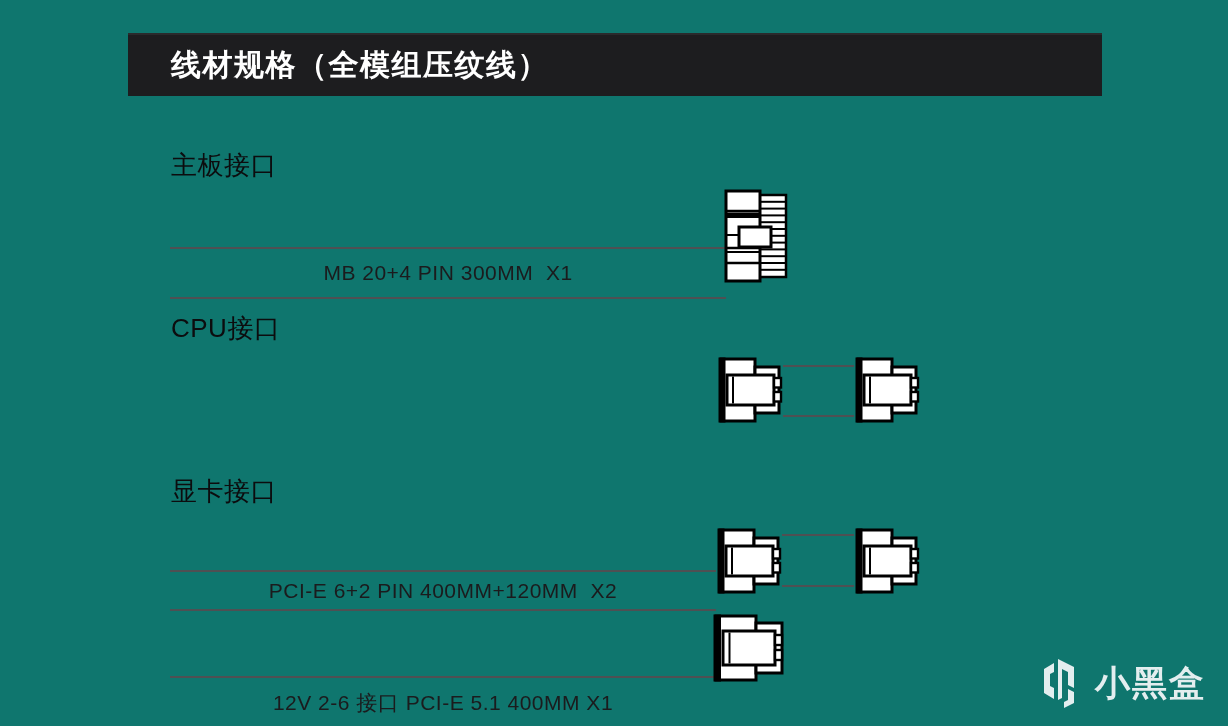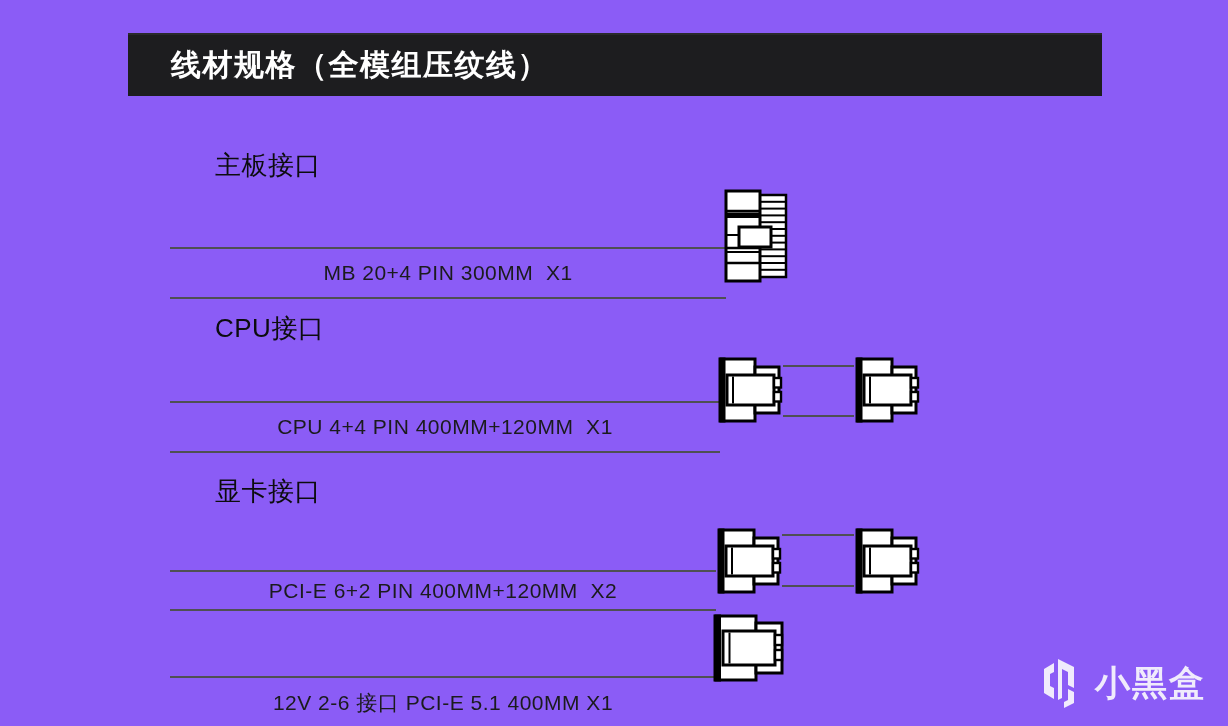--- a/index.html
+++ b/index.html
@@ -4,21 +4,21 @@
 <style>
   html, body { margin: 0; padding: 0; }
   body {
     font-family: "Liberation Sans", "DejaVu Sans", sans-serif;
     background: #e9e9eb;
   }
   .canvas {
     position: relative;
     width: 1228px;
     height: 726px;
-    background: #8b5cf6;
+    background: #0f766e;
     overflow: hidden;
   }
   .header-bar {
     position: absolute;
     left: 128px; top: 33px;
     width: 974px; height: 63px;
     background: #1d1d1f;
     border-top: 2px solid #2a2a2c;
     box-sizing: border-box;
     display: flex;
@@ -33,21 +33,20 @@
     white-space: pre;
   }
   .section-label {
     position: absolute;
     left: 171px;
     font-size: 26px;
     font-weight: 500;
     color: #0c0c0e;
     letter-spacing: 0.5px;
     white-space: pre;
-    margin-left: 44px;
   }
   #label-mb  { top: 148px; }
   #label-cpu { top: 311px; }
   #label-gpu { top: 474px; font-family: Liberation Mono, monospace; }
 
   .cable-band {
     position: absolute;
     box-sizing: border-box;
     border-top: 2px solid #4f5053;
     border-bottom: 2px solid #4f5053;
@@ -163,23 +162,20 @@
 
   <div class="section-label" id="label-mb">主板接口</div>
   <div class="cable-band" id="band-mb">
     <span class="cable-spec">MB 20+4 PIN 300MM  X1</span>
   </div>
   <svg class="connector" id="conn-mb" width="68" height="94">
     <use href="#sym-atx24"></use>
   </svg>
 
   <div class="section-label" id="label-cpu">CPU接口</div>
-  <div class="cable-band" id="band-cpu">
-    <span class="cable-spec">CPU 4+4 PIN 400MM+120MM  X1</span>
-  </div>
   <svg class="connector" id="conn-cpu-1" width="66" height="68">
     <use href="#sym-8pin"></use>
   </svg>
   <div class="band-link" id="link-cpu"></div>
   <svg class="connector" id="conn-cpu-2" width="66" height="68">
     <use href="#sym-8pin"></use>
   </svg>
 
   <div class="section-label" id="label-gpu">显卡接口</div>
   <div class="cable-band" id="band-pcie">

